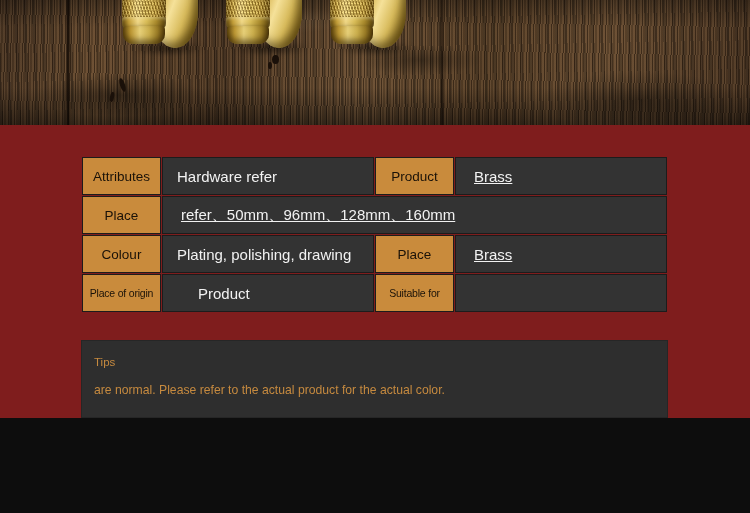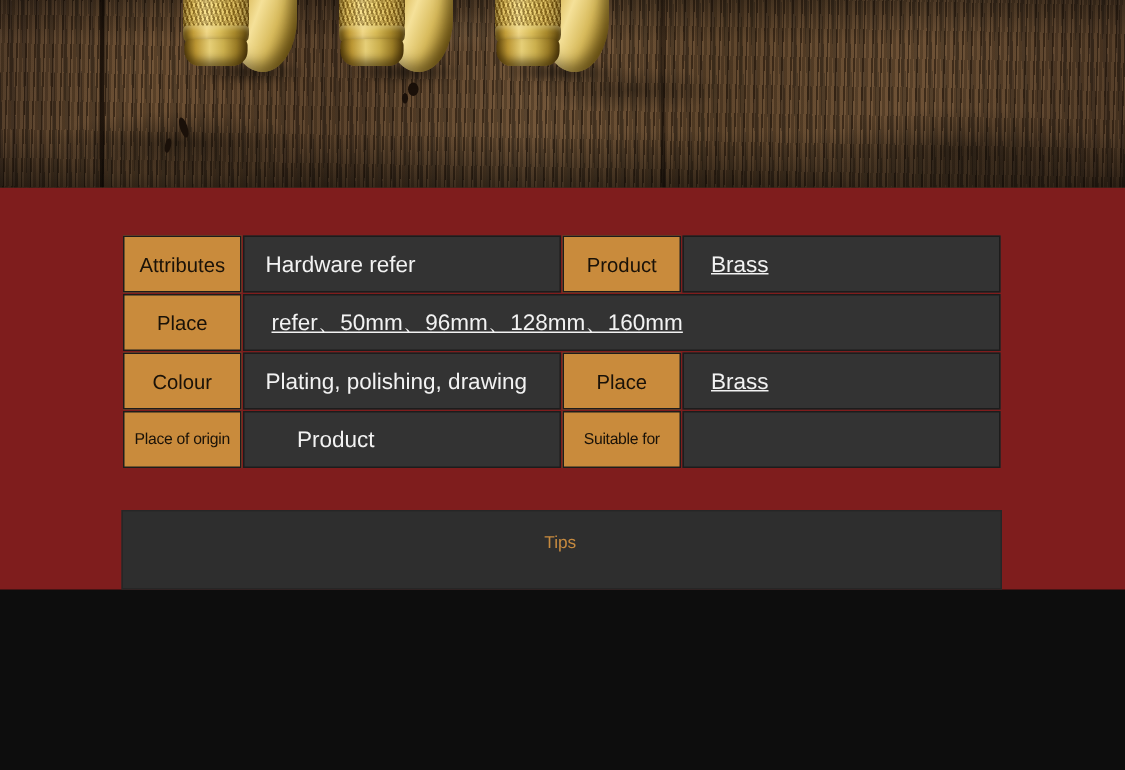--- a/index.html
+++ b/index.html
@@ -159,21 +159,20 @@
   }
 
   
   .tips {
     width: 587px;
     margin: 27px 0 0 81px;
     background: #2e2e2e;
     box-sizing: border-box;
     padding: 12px 14px 14px 12px;
     border: 1px solid #262626;
-    text-align: center;
   }
   .tips-title {
     color: #c68a3f;
     font-size: 11.5px;
     line-height: 18px;
     margin-bottom: 7px;
   }
   .tips-line {
     color: #c68a3f;
     font-size: 12.2px;
@@ -242,15 +241,16 @@
         <td class="label small">Place of origin</td>
         <td class="val" colspan="2" style="padding-left:35px;">Product</td>
         <td class="label small">Suitable for</td>
         <td class="val pad" colspan="2"></td>
       </tr>
     </tbody>
   </table>
 
   <div class="tips">
     <div class="tips-title">Tips</div>
+    <div class="tips-line">are normal. Please refer to the actual product for the actual color.</div>
   </div>
 
 </div>
 
 </body></html>

